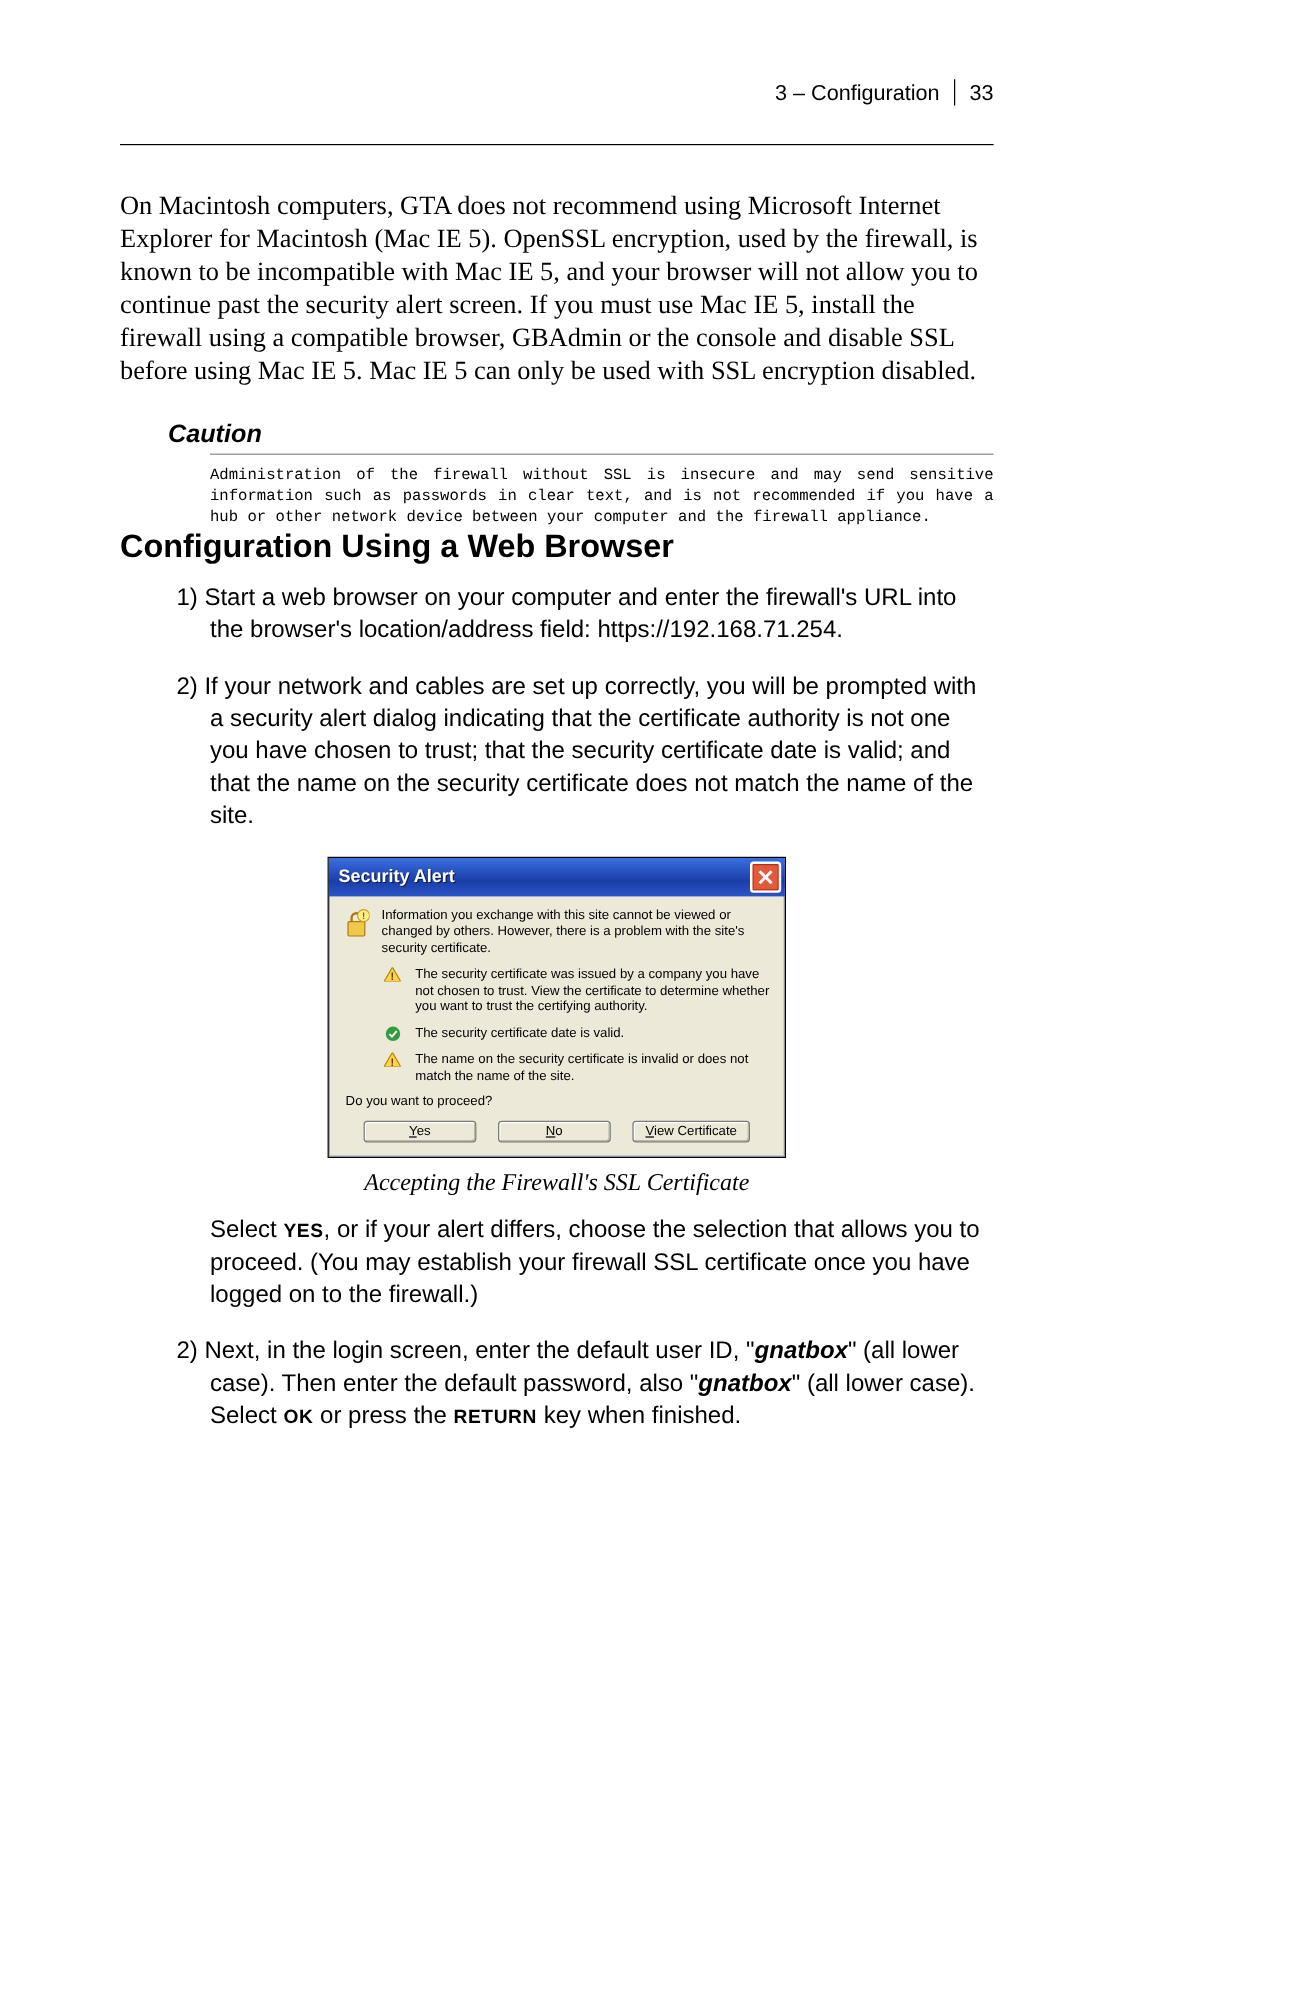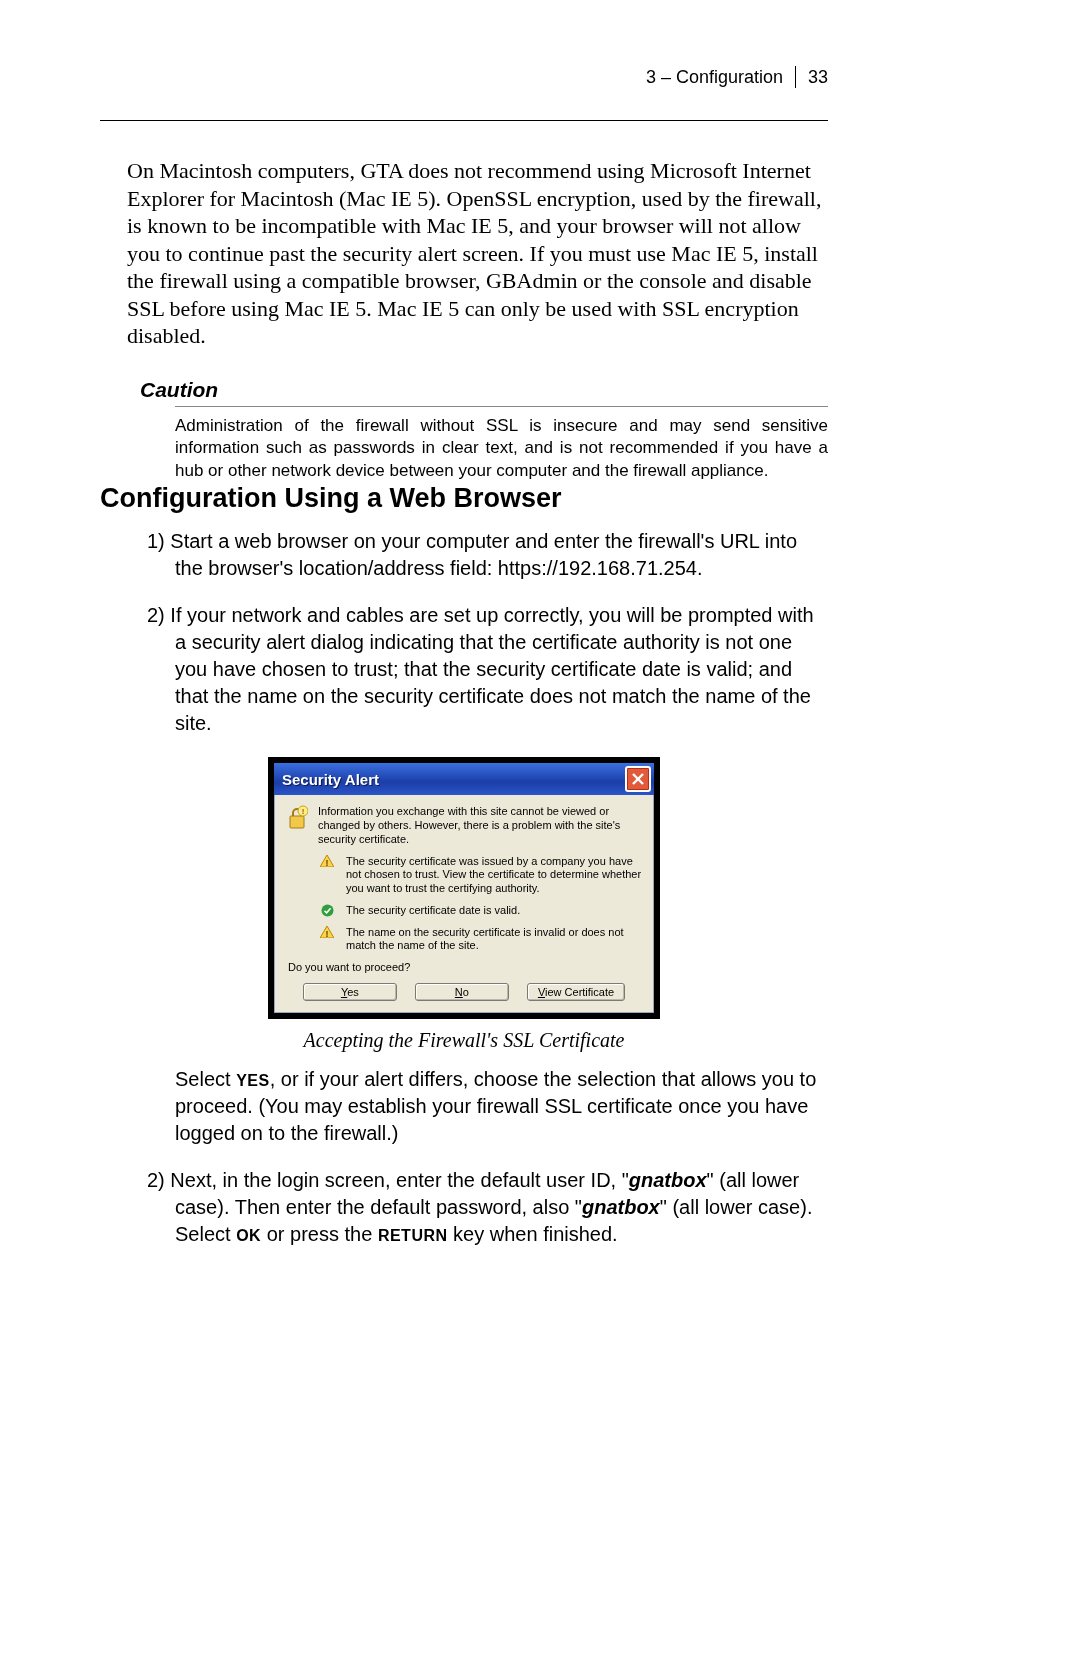--- a/index.html
+++ b/index.html
@@ -28,37 +28,36 @@
     font-size: 18px;
     margin-bottom: 6px;
   }
   .hdr-chap { padding-right: 10px; }
   .hdr-sep  { border-left: 1px solid #000; height: 22px; margin: 0 2px 0 2px; }
   .hdr-page { padding-left: 10px; }
   .para1 {
     font-size: 22px;
     line-height: 1.25;
     margin-top: 36px;
-    margin-left: 27px;
   }
   .caution-block { margin-top: 28px; }
   .caution-head {
     font-family: Arial, Helvetica, sans-serif;
     font-weight: bold;
     font-style: italic;
     font-size: 21px;
     margin-left: 40px;
   }
   .caution-rule {
     border-top: 1px solid #888;
     margin: 4px 0 8px 75px;
   }
   .caution-body {
-    font-family: Liberation Sans, sans-serif;
-    font-size: 17px;
+    font-family: Liberation Mono, monospace;
+    font-size: 13px;
     line-height: 1.35;
     margin-left: 75px;
     text-align: justify;
   }
   .h2 {
     font-family: Arial, Helvetica, sans-serif;
     font-weight: bold;
     font-size: 27px;
   }
   .step {
@@ -87,21 +86,21 @@
 
   
   .dialog-wrap {
     display: flex;
     justify-content: center;
     margin: 18px 0 6px 0;
   }
   .dialog {
     width: 380px;
     background: #ece9d8;
-    border: 6px solid #000000;
+    border: 1px solid #000000;
     font-family: Tahoma, Arial, sans-serif;
     font-size: 11px;
     color: #000;
     box-shadow: 0 0 0 1px #9aa3c0 inset;
   }
   .titlebar {
     display: flex;
     align-items: center;
     justify-content: space-between;
     background: linear-gradient(#3a6fe0, #1b3ea8 60%, #2a55c8);

